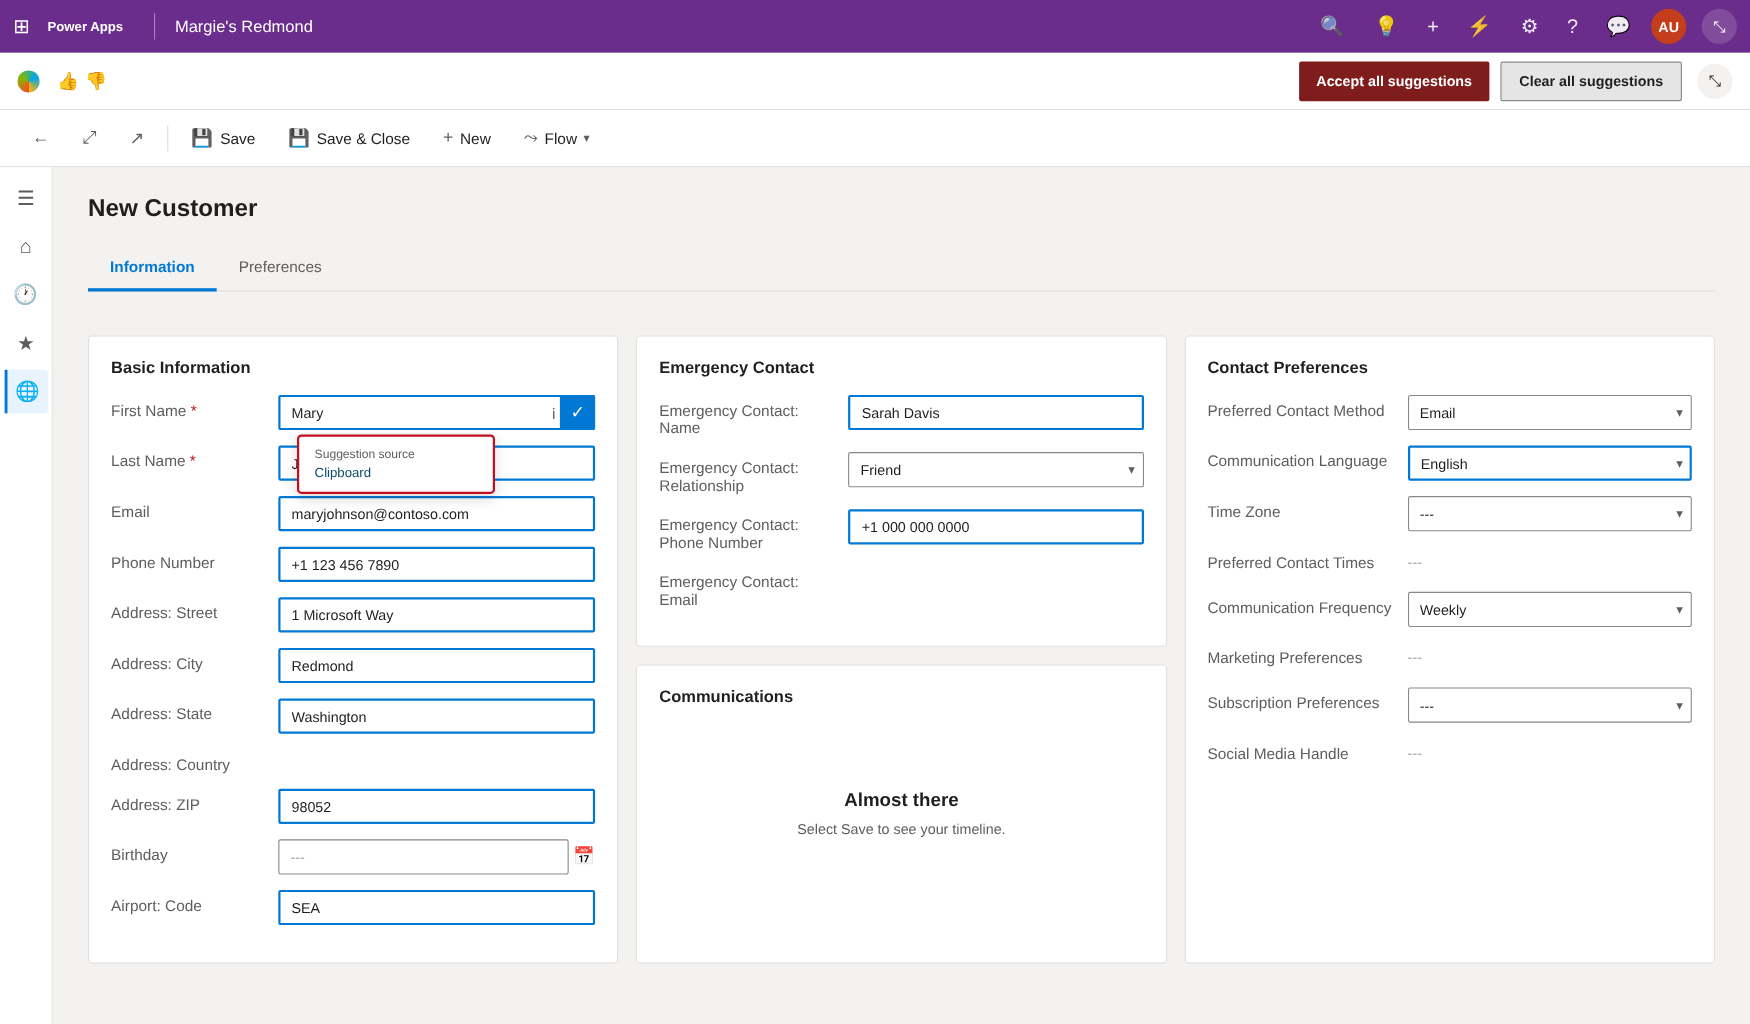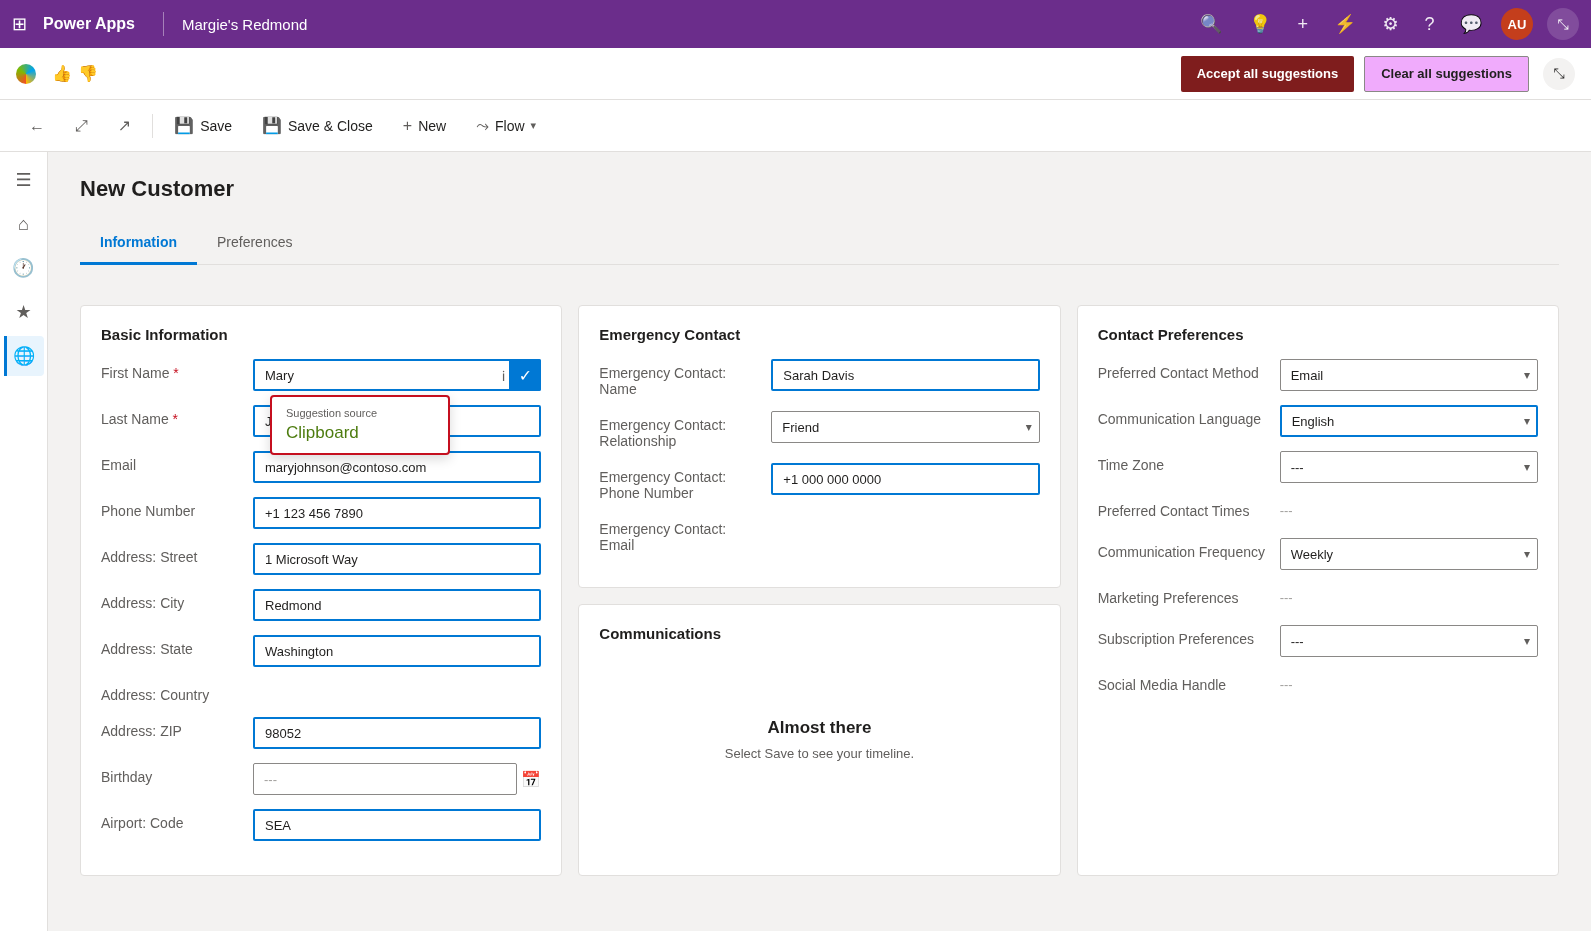--- a/index.html
+++ b/index.html
@@ -9,21 +9,21 @@
     .topbar {
       background: #6b2d8b;
       height: 48px;
       display: flex;
       align-items: center;
       padding: 0 12px;
       color: white;
       gap: 10px;
     }
     .topbar-apps-icon { font-size: 18px; cursor: pointer; margin-right: 6px; }
-    .topbar-brand { font-size: 16px; font-weight: 600; margin-right: 10px; }
+    .topbar-brand { font-size: 12px; font-weight: 600; margin-right: 10px; }
     .topbar-divider { width: 1px; height: 24px; background: rgba(255,255,255,0.4); margin: 0 8px; }
     .topbar-app-name { font-size: 15px; }
     .topbar-spacer { flex: 1; }
     .topbar-icon { font-size: 18px; margin: 0 8px; cursor: pointer; opacity: 0.9; }
     .topbar-avatar {
       width: 32px; height: 32px; border-radius: 50%;
       background: #c43e1c; color: white;
       display: flex; align-items: center; justify-content: center;
       font-size: 13px; font-weight: 600; cursor: pointer;
     }
@@ -61,21 +61,21 @@
       color: white;
       border: none;
       padding: 8px 16px;
       font-size: 13px;
       font-weight: 600;
       border-radius: 2px;
       cursor: pointer;
       height: 36px;
     }
     .btn-clear-all {
-      background: #f0abfc;
+      background: #e5e5e5;
       color: #201f1e;
       border: 1px solid #8a8886;
       padding: 8px 16px;
       font-size: 13px;
       font-weight: 600;
       border-radius: 2px;
       cursor: pointer;
       height: 36px;
     }
 
@@ -219,21 +219,21 @@
       left: 17px;
       background: white;
       border: 2px solid #c50f1f;
       border-radius: 4px;
       padding: 10px 14px;
       z-index: 100;
       min-width: 180px;
       box-shadow: 0 4px 12px rgba(0,0,0,0.15);
     }
     .suggestion-tooltip-label { font-size: 11px; color: #605e5c; margin-bottom: 4px; }
-    .suggestion-tooltip-value { font-size: 17px; color: #4d7c0f; font-weight: 500; }
+    .suggestion-tooltip-value { font-size: 12px; color: #0c4a6e; font-weight: 500; }
 
     
     .almost-there {
       text-align: center;
       padding: 60px 20px;
     }
     .almost-there-title { font-size: 17px; font-weight: 600; margin-bottom: 8px; }
     .almost-there-text { font-size: 13px; color: #605e5c; }
 
     

